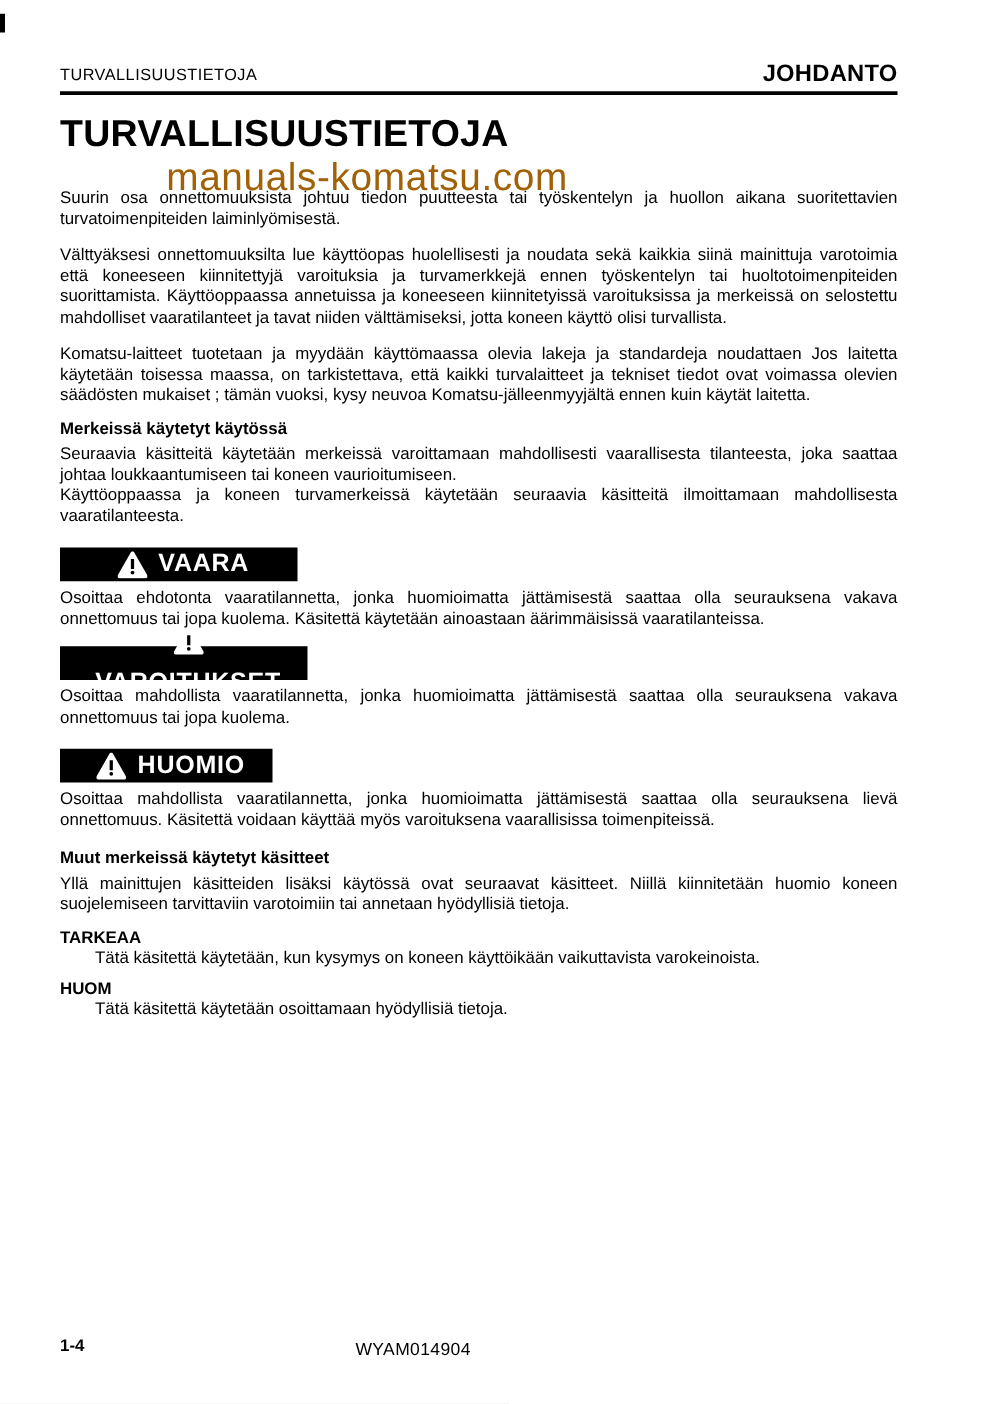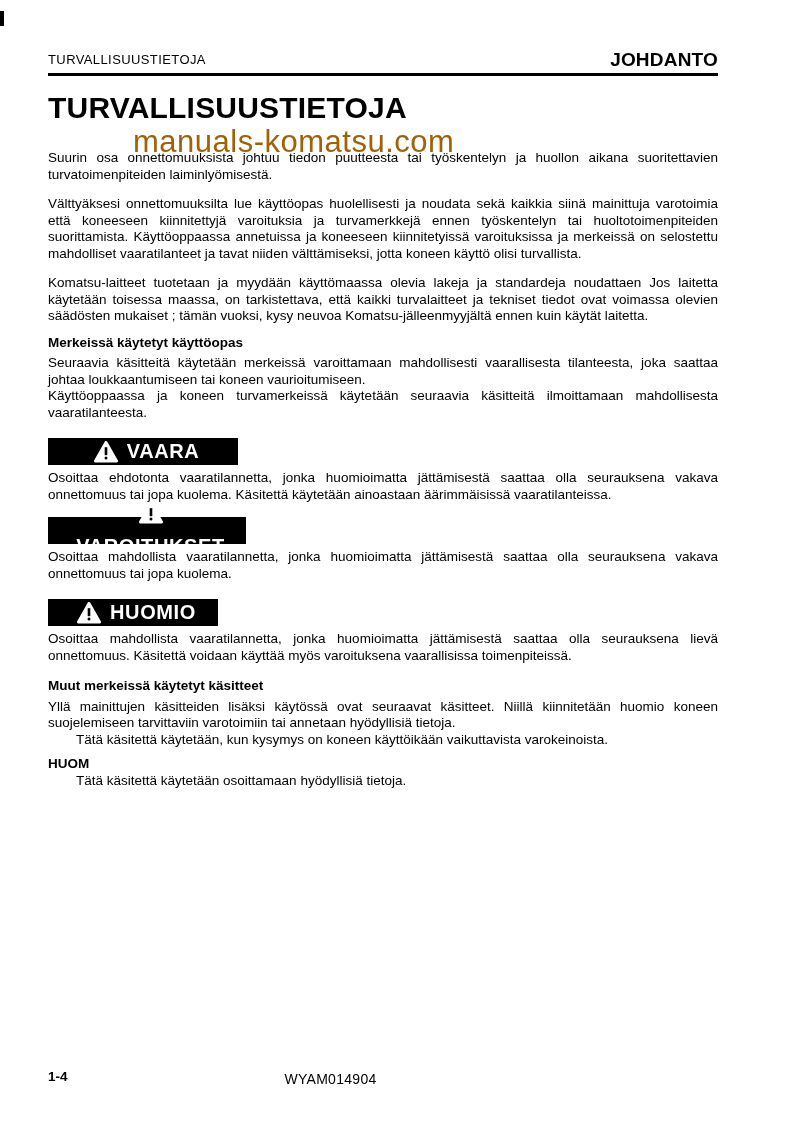--- a/index.html
+++ b/index.html
@@ -72,21 +72,21 @@
       <span class="hdr-left">TURVALLISUUSTIETOJA</span>
       <span class="hdr-right">JOHDANTO</span>
     </div>
 
     <h1 class="title">TURVALLISUUSTIETOJA</h1>
 
     <p class="para first">Suurin osa onnettomuuksista johtuu tiedon puutteesta tai työskentelyn ja huollon aikana suoritettavien turvatoimenpiteiden laiminlyömisestä.</p>
     <p class="para">Välttyäksesi onnettomuuksilta lue käyttöopas huolellisesti ja noudata sekä kaikkia siinä mainittuja varotoimia että koneeseen kiinnitettyjä varoituksia ja turvamerkkejä ennen työskentelyn tai huoltotoimenpiteiden suorittamista. Käyttöoppaassa annetuissa ja koneeseen kiinnitetyissä varoituksissa ja merkeissä on selostettu mahdolliset vaaratilanteet ja tavat niiden välttämiseksi, jotta koneen käyttö olisi turvallista.</p>
     <p class="para">Komatsu-laitteet tuotetaan ja myydään käyttömaassa olevia lakeja ja standardeja noudattaen Jos laitetta käytetään toisessa maassa, on tarkistettava, että kaikki turvalaitteet ja tekniset tiedot ovat voimassa olevien säädösten mukaiset ; tämän vuoksi, kysy neuvoa Komatsu-jälleenmyyjältä ennen kuin käytät laitetta.</p>
 
-    <h2 class="sec-heading">Merkeissä käytetyt käyttöopas</h2>
+    <h2 class="sec-heading">Merkeissä käytetyt käytössä</h2>
     <p class="para after-head">Seuraavia käsitteitä käytetään merkeissä varoittamaan mahdollisesti vaarallisesta tilanteesta, joka saattaa johtaa loukkaantumiseen tai koneen vaurioitumiseen.</p>
     <p class="para tight">Käyttöoppaassa ja koneen turvamerkeissä käytetään seuraavia käsitteitä ilmoittamaan mahdollisesta vaaratilanteesta.</p>
 
     <div class="warn w-vaara">
       <svg class="tri" width="24" height="22" viewBox="0 0 24 22" aria-hidden="true">
         <path d="M12 1.5 L22.5 20 L1.5 20 Z" fill="#ffffff" stroke="#ffffff" stroke-width="3" stroke-linejoin="round"></path>
         <rect x="10.7" y="6.2" width="2.6" height="8" fill="#000000"></rect>
         <circle cx="12" cy="17" r="1.5" fill="#000000"></circle>
       </svg>
       <span class="warn-label">VAARA</span>
@@ -109,20 +109,21 @@
         <rect x="10.7" y="6.2" width="2.6" height="8" fill="#000000"></rect>
         <circle cx="12" cy="17" r="1.5" fill="#000000"></circle>
       </svg>
       <span class="warn-label">HUOMIO</span>
     </div>
     <p class="para after-warn">Osoittaa mahdollista vaaratilannetta, jonka huomioimatta jättämisestä saattaa olla seurauksena lievä onnettomuus. Käsitettä voidaan käyttää myös varoituksena vaarallisissa toimenpiteissä.</p>
 
     <h2 class="sec-heading other">Muut merkeissä käytetyt käsitteet</h2>
     <p class="para after-head">Yllä mainittujen käsitteiden lisäksi käytössä ovat seuraavat käsitteet. Niillä kiinnitetään huomio koneen suojelemiseen tarvittaviin varotoimiin tai annetaan hyödyllisiä tietoja.</p>
 
+    <h3 class="sub-heading tarkeaa">TARKEAA</h3>
     <p class="para after-sub">Tätä käsitettä käytetään, kun kysymys on koneen käyttöikään vaikuttavista varokeinoista.</p>
 
     <h3 class="sub-heading huom">HUOM</h3>
     <p class="para after-sub">Tätä käsitettä käytetään osoittamaan hyödyllisiä tietoja.</p>
   </div>
 
   <div class="footer">
     <span class="footer-page">1-4</span>
     <span class="footer-code">WYAM014904</span>
   </div>

